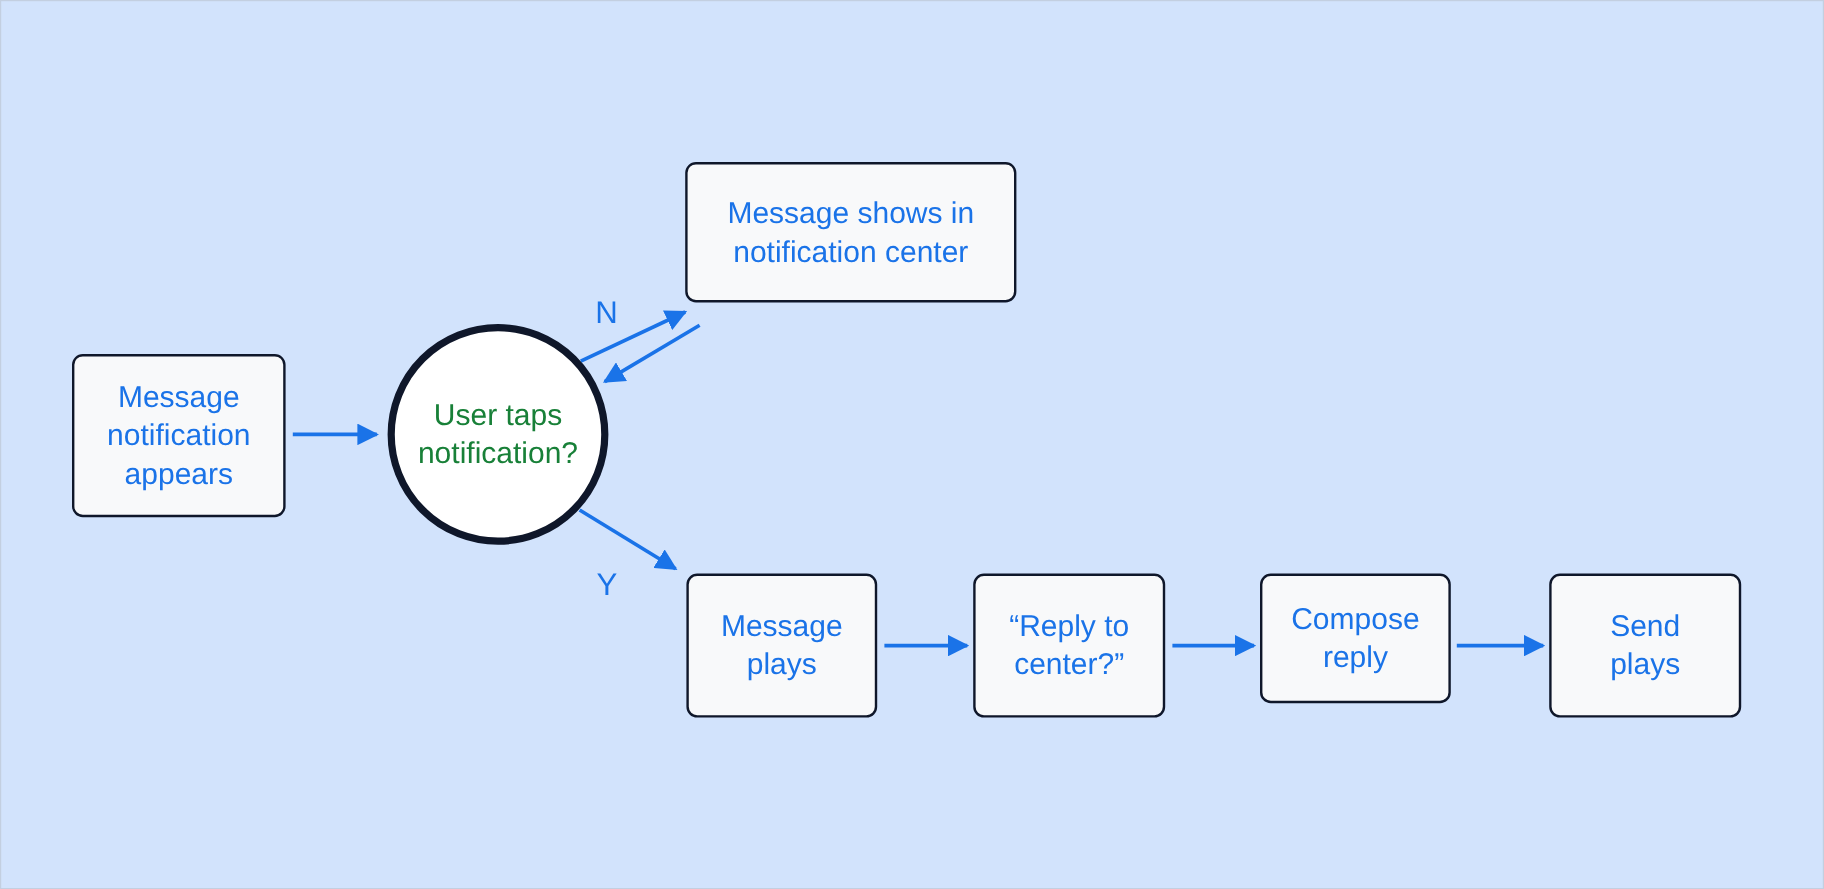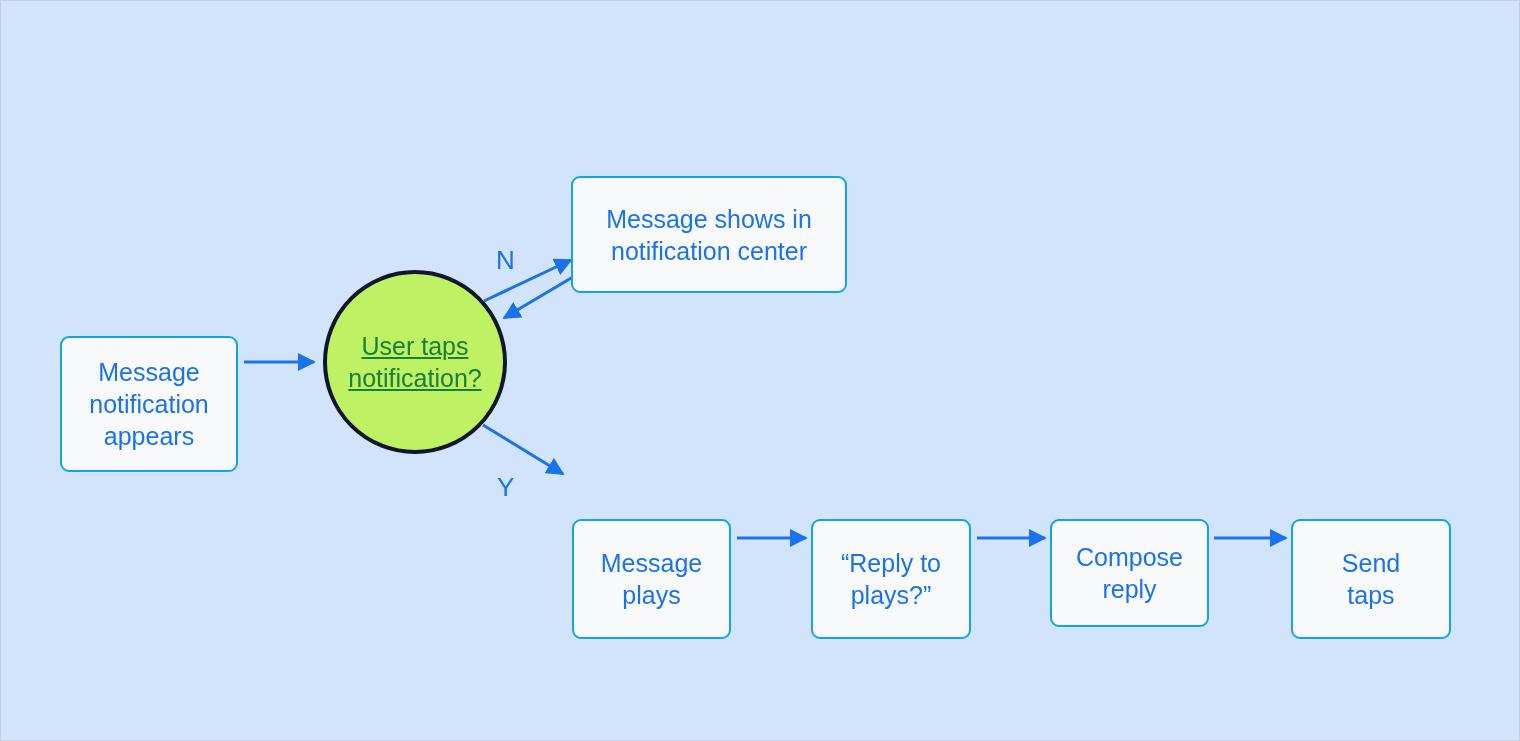--- a/index.html
+++ b/index.html
@@ -32,33 +32,31 @@
     box-sizing: border-box;
     display: flex;
     align-items: center;
     justify-content: center;
     text-align: center;
     line-height: 1.28;
     white-space: pre-line;
   }
   .box {
     background: #f8f9fa;
-    border: 2px solid #0ea5e9;
+    border: 2px solid #0f172a;
     border-radius: 9px;
     color: #1a73e8;
     font-size: 25px;
-    margin-top: 41px;
   }
   .decision {
-    background: #bef264;
-    border: 4px solid #0f172a;
+    background: #ffffff;
+    border: 6px solid #0f172a;
     border-radius: 50%;
     color: #188038;
     font-size: 25px;
-    text-decoration: underline;
   }
   .edge-label {
     position: absolute;
     color: #1a73e8;
     font-size: 26px;
     line-height: 1;
     user-select: none;
   }
 </style>
 </head>
@@ -91,25 +89,25 @@
   <div class="node decision" style="left:322px; top:269px; width:184px; height:184px;">User taps
 notification?</div>
 
   <div class="node box" style="left:570px; top:134px; width:276px; height:117px;">Message shows in
 notification center</div>
 
   <div class="node box" style="left:571px; top:477px; width:159px; height:120px;">Message
 plays</div>
 
   <div class="node box" style="left:810px; top:477px; width:160px; height:120px;">“Reply to
-plays?”</div>
+center?”</div>
 
   <div class="node box" style="left:1049px; top:477px; width:159px; height:108px;">Compose
 reply</div>
 
   <div class="node box" style="left:1290px; top:477px; width:160px; height:120px;">Send
-taps</div>
+plays</div>
 
   <div class="edge-label" style="left:495px; top:246px;">N</div>
 
   <div class="edge-label" style="left:496px; top:473px;">Y</div>
 
 </div>
 
 </body></html>

